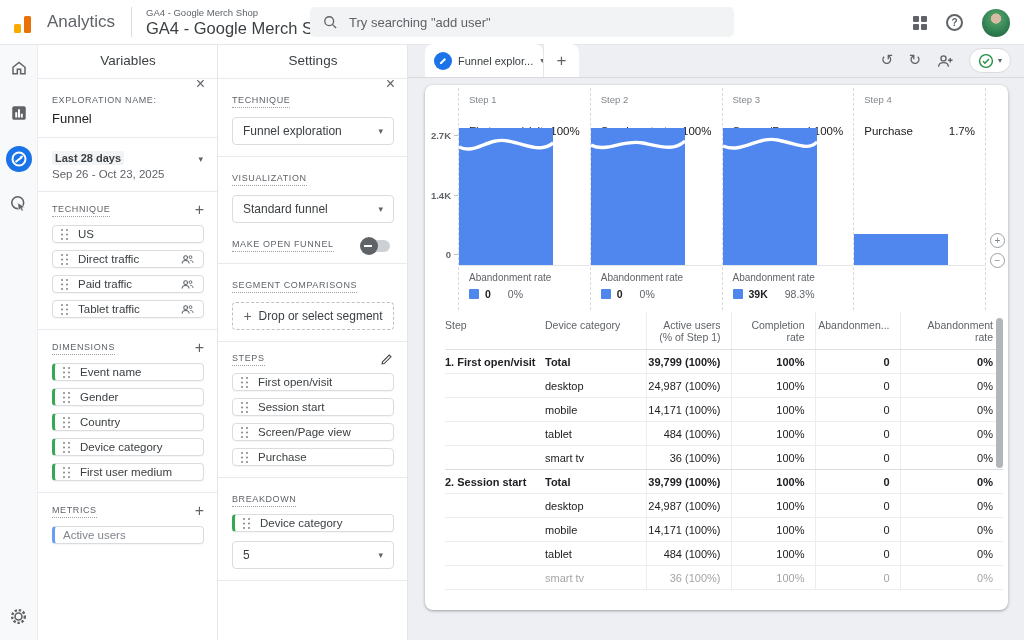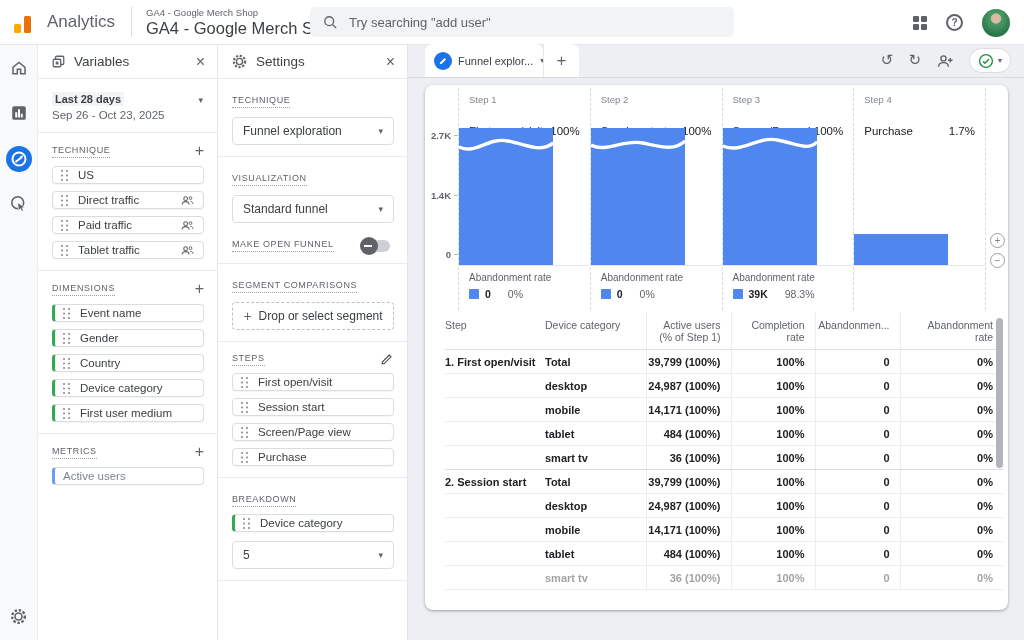--- a/index.html
+++ b/index.html
@@ -33,21 +33,21 @@
   .ricon { margin-top:14px; height:18px; }
   .ricon + .ricon { margin-top:27px; }
   .ricon.explore { height:26px; margin-top:24px; }
   .ricon.adv { margin-top:22px; }
   .rail .gear-bottom { margin-top:auto; margin-bottom:14px; height:19px; }
 
   
   .panel { background:#fff; overflow:hidden; }
   .vars-panel { width:180px; flex:none; border-right:1px solid #e3e5e8; }
   .set-panel { width:190px; flex:none; border-right:1px solid #e3e5e8; }
-  .panel-head { height:34px; display:flex; align-items:center; padding:0 12px 0 13px; border-bottom:1px solid #e8eaed; gap:8px; }
+  .panel-head { height:34px; display:flex; align-items:center; padding:0 12px 0 13px; border-bottom:1px solid #e8eaed; gap:8px;flex-direction:column; }
   .panel-title { font-size:13.5px; color:#3c4043; }
   .close-x { margin-left:auto; font-size:16px; color:#5f6368; cursor:pointer; line-height:1; }
   .sec { padding:10px 13px 11px 14px; border-bottom:1px solid #e8eaed; }
   .sec.last { border-bottom:none; }
   .seclabel { display:inline-block; font-size:9px; letter-spacing:.6px; color:#5f6368; border-bottom:1px dotted #9aa0a6; padding-bottom:2px; }
   .seclabel.plain { border-bottom:none; }
   .sechead { display:flex; align-items:center; }
   .sechead .plus { margin-left:auto; font-size:16px; color:#5f6368; line-height:1; }
   .chip { height:18px; border:1px solid #dadce0; border-radius:4px; background:#fff; display:flex; align-items:center; padding:0 8px; font-size:11.5px; color:#3c4043; margin-top:7px; box-shadow:0 1px 1px rgba(0,0,0,.04); }
   .chip .people { margin-left:auto; }
@@ -109,21 +109,21 @@
   .fab-val { font-weight:bold; color:#202124; }
   .fab-rate { color:#5f6368; margin-left:17px; }
   .zoombtns { position:absolute; right:3px; top:148px; display:flex; flex-direction:column; gap:5px; }
   .zbtn { width:15px; height:15px; border:1px solid #9aa0a6; border-radius:50%; background:#fff; color:#80868b; font-size:10px; line-height:13px; text-align:center; }
 
   
   .ftable { margin:2px 0 0 20px; }
   table { border-collapse:collapse; table-layout:fixed; width:558px; }
   th { font-weight:normal; font-size:10.5px; color:#5f6368; text-align:right; vertical-align:top; padding:7px 10px 6px 0; border-bottom:1px solid #dcdfe3; }
   th.left { text-align:left; }
-  td { font-size:11px; color:#202124; text-align:right; padding:5.5px 10px 5.5px 0; border-bottom:1px solid #ededee; overflow:hidden; white-space:nowrap;font-weight:bold; }
+  td { font-size:11px; color:#202124; text-align:right; padding:5.5px 10px 5.5px 0; border-bottom:1px solid #ededee; overflow:hidden; white-space:nowrap; }
   td.left { text-align:left; padding-right:4px; }
   .bl { border-left:1px solid #ededee; }
   tr.total-row td { font-weight:bold; }
   tr.sep-below td { border-bottom:1px solid #d9dce0; }
   tr.faded { opacity:.42; }
   .thumb { position:absolute; right:5px; top:233px; width:7px; height:150px; background:#b2b6bb; border-radius:4px; }
 </style>
 </head>
 <body>
 
@@ -201,20 +201,24 @@
       <div class="panel-head">
         <svg viewBox="0 0 20 20" width="15" height="15">
             <rect x="6" y="3" width="11" height="11" rx="1.5" fill="none" stroke="#5f6368" stroke-width="1.7"></rect>
             <rect x="3" y="7" width="10" height="10" rx="1.5" fill="#fff" stroke="#5f6368" stroke-width="1.7"></rect>
             <rect x="6.2" y="10.2" width="3.8" height="3.8" fill="#5f6368"></rect>
           </svg>
         <span class="panel-title">Variables</span>
         <span class="close-x">×</span>
       </div>
 
+      <div class="sec">
+        <span class="seclabel plain">EXPLORATION NAME:</span>
+        <div class="exp-name">Funnel</div>
+      </div>
 
       <div class="sec date-sec">
         <span class="date-preset">Last 28 days</span>
         <div class="date-range">Sep 26 - Oct 23, 2025</div>
         <span class="date-caret">▾</span>
       </div>
 
       <div class="sec">
         <div class="sechead">
           <span class="seclabel">TECHNIQUE</span>

